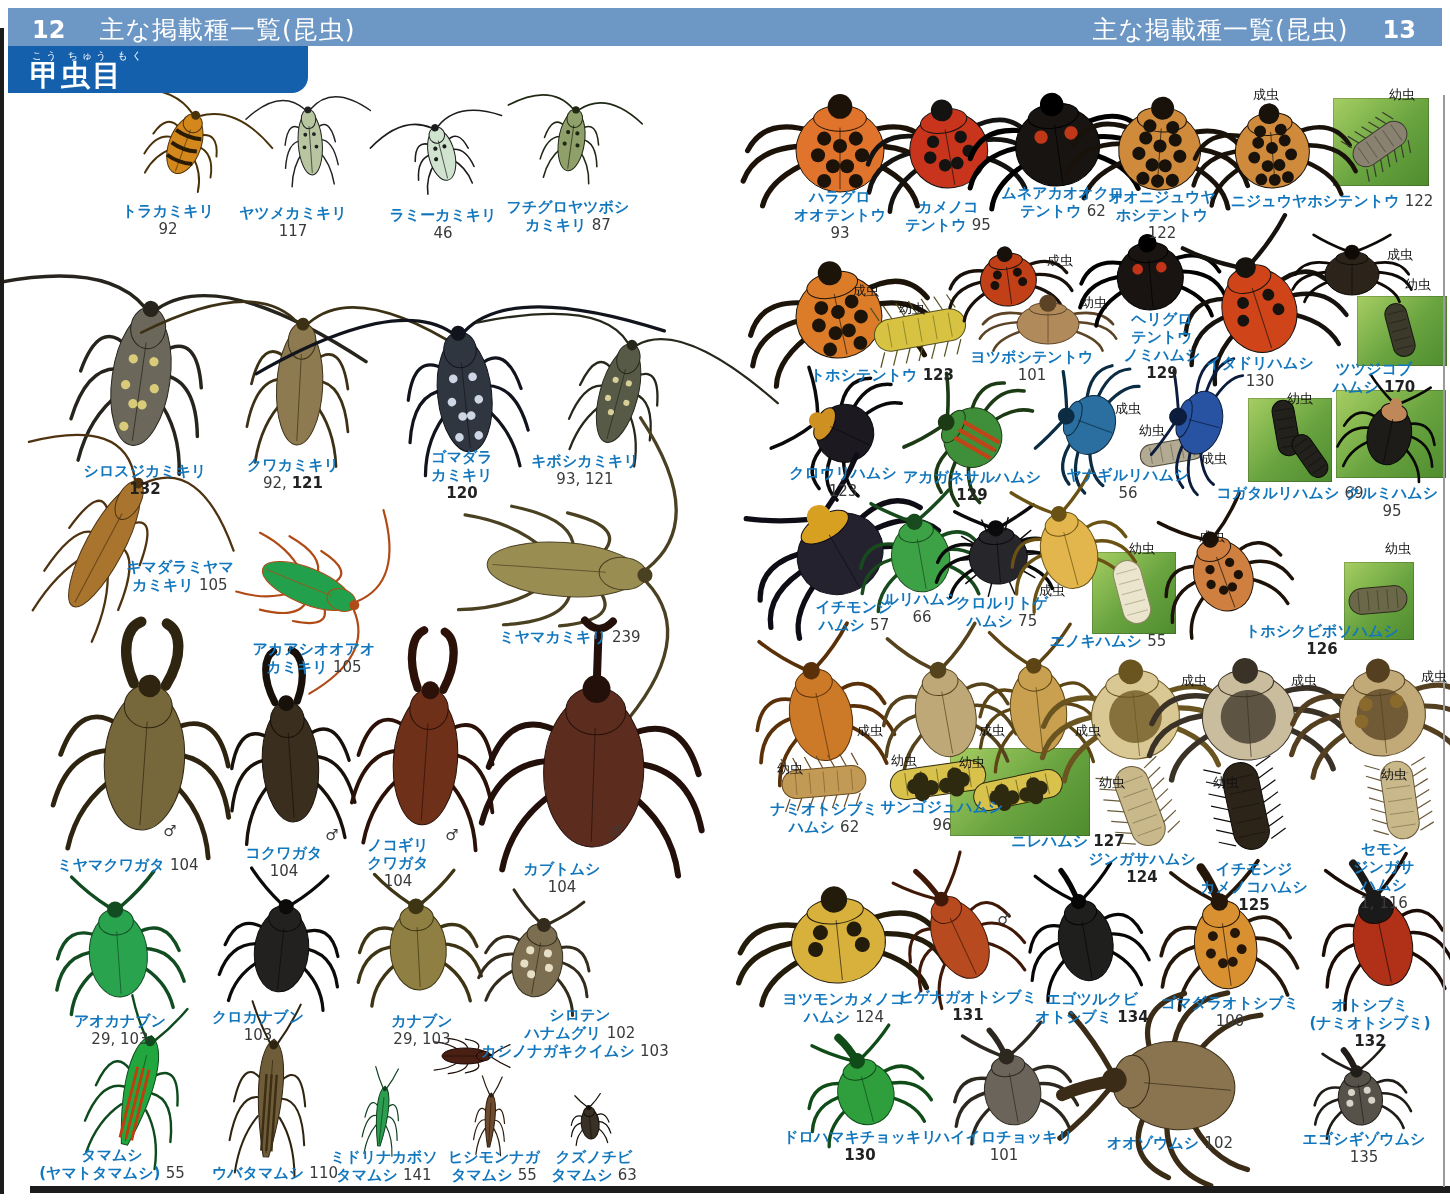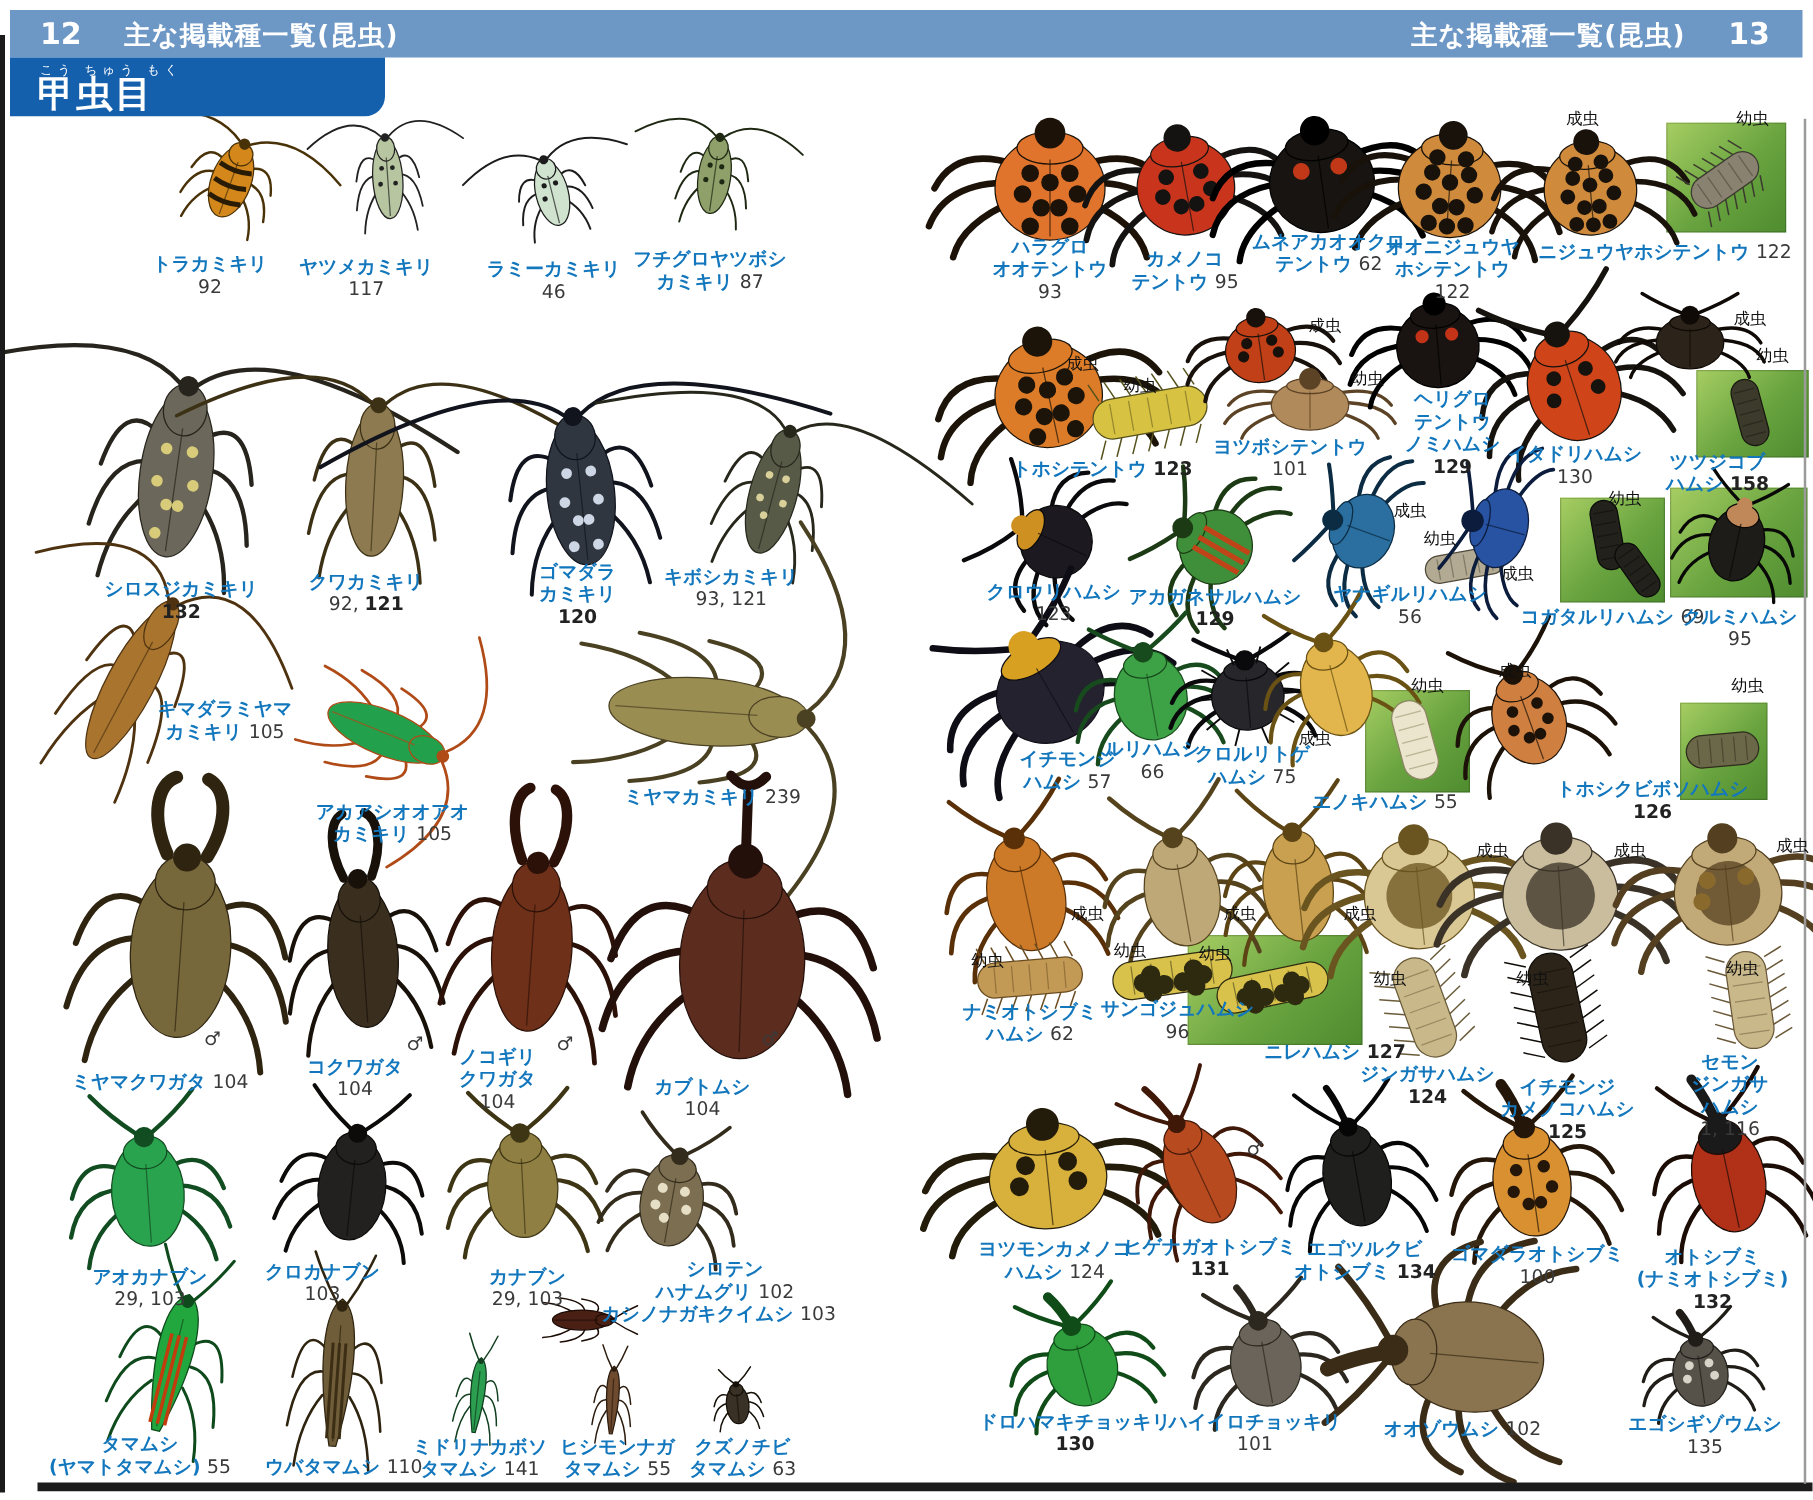--- a/index.html
+++ b/index.html
@@ -3,21 +3,21 @@
 <meta charset="utf-8">
 <style>
   *{margin:0;padding:0;box-sizing:border-box}
   html,body{width:1450px;height:1200px;background:#fff;overflow:hidden;
     font-family:"DejaVu Sans","Liberation Sans",sans-serif}
   #canvas{position:absolute;left:0;top:0;width:1450px;height:1200px;background:#fff}
   .topbar{position:absolute;left:8px;top:8px;width:1434px;height:38px;background:#6d97c5;z-index:3}
   .bar-left{position:absolute;left:24px;top:5px;display:flex;align-items:baseline;gap:34px;color:#fff}
   .bar-right{position:absolute;right:26px;top:5px;display:flex;align-items:baseline;gap:34px;color:#fff}
   .bar-num{font-size:24px;font-weight:bold}
-  .bar-title{font-size:21px;font-weight:bold;letter-spacing:1px}
+  .bar-title{font-size:25px;font-weight:normal;letter-spacing:1px}
   .cattab{position:absolute;left:8px;top:46px;width:300px;height:47px;background:#1560ad;
     border-radius:0 0 16px 0;color:#fff;z-index:3}
   .furi{font-size:10px;letter-spacing:4px;margin:3px 0 0 24px}
   .kanji{font-size:29px;font-weight:bold;letter-spacing:2px;margin:-2px 0 0 22px;line-height:1}
   .note{position:absolute;left:318px;top:52px;font-size:14.5px;color:#1c1c1c;line-height:1.5;z-index:3}
   .note .l2{padding-left:14px}
   .label{position:absolute;text-align:center;z-index:5}
   .nm{color:var(--nm,#1377bd);font-weight:bold;font-size:15px;line-height:1.2;white-space:nowrap}
   .pg{color:#3a3a3a;font-weight:normal;font-size:15px;line-height:1.2}
   .pg b{color:#222}
@@ -983,21 +983,21 @@
             <line x1="18" y1="2.6399999999999997" x2="18" y2="19.36" stroke="#181810" stroke-width="1" opacity="0.5"></line>
             <line x1="27" y1="2.6399999999999997" x2="27" y2="19.36" stroke="#181810" stroke-width="1" opacity="0.5"></line>
             <line x1="36" y1="2.6399999999999997" x2="36" y2="19.36" stroke="#181810" stroke-width="1" opacity="0.5"></line>
             <line x1="45" y1="2.6399999999999997" x2="45" y2="19.36" stroke="#181810" stroke-width="1" opacity="0.5"></line>
           </svg>
         </div>
         <div class="stage" style="left:1400px;top:246px">成虫</div>
         <div class="stage" style="left:1418px;top:276px">幼虫</div>
         <div class="label" style="left:1304px;top:360px;width:140px">
           <div class="nm">ツツジコブ</div>
-          <div class="nm">ハムシ <span class="pg"><b>158</b></span></div>
+          <div class="nm">ハムシ <span class="pg"><b>170</b></span></div>
         </div>
       </div>
       <div>
         <div class="bug" style="left:813px;top:400px;width:58px;height:64px;transform:rotate(-65deg)">
           <svg width="58" height="64" viewBox="0 0 58 64">
             <path d="M10.44,21.76 Q-20.299999999999997,11.52 -31.900000000000002,35.2" fill="none" stroke="#0a0a0c" stroke-width="3.48" stroke-linecap="round"></path>
             <path d="M47.559999999999995,21.76 Q78.30000000000001,11.52 89.9,35.2" fill="none" stroke="#0a0a0c" stroke-width="3.48" stroke-linecap="round"></path>
             <path d="M8.120000000000001,32 Q-26.1,32 -34.8,56.32" fill="none" stroke="#0a0a0c" stroke-width="3.48" stroke-linecap="round"></path>
             <path d="M49.88,32 Q84.1,32 92.80000000000001,56.32" fill="none" stroke="#0a0a0c" stroke-width="3.48" stroke-linecap="round"></path>
             <path d="M10.44,42.24 Q-17.4,54.4 -22.04,73.6" fill="none" stroke="#0a0a0c" stroke-width="3.48" stroke-linecap="round"></path>

